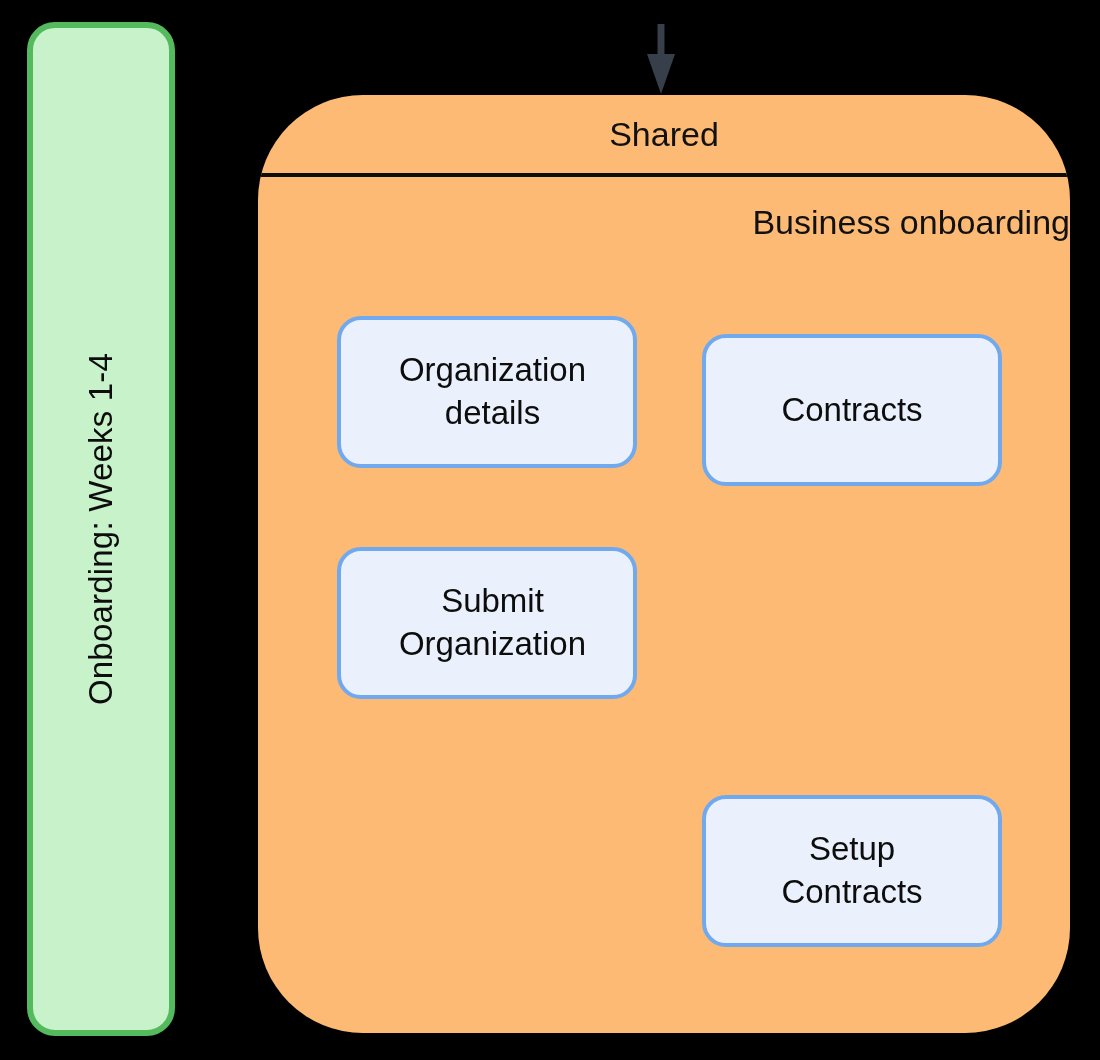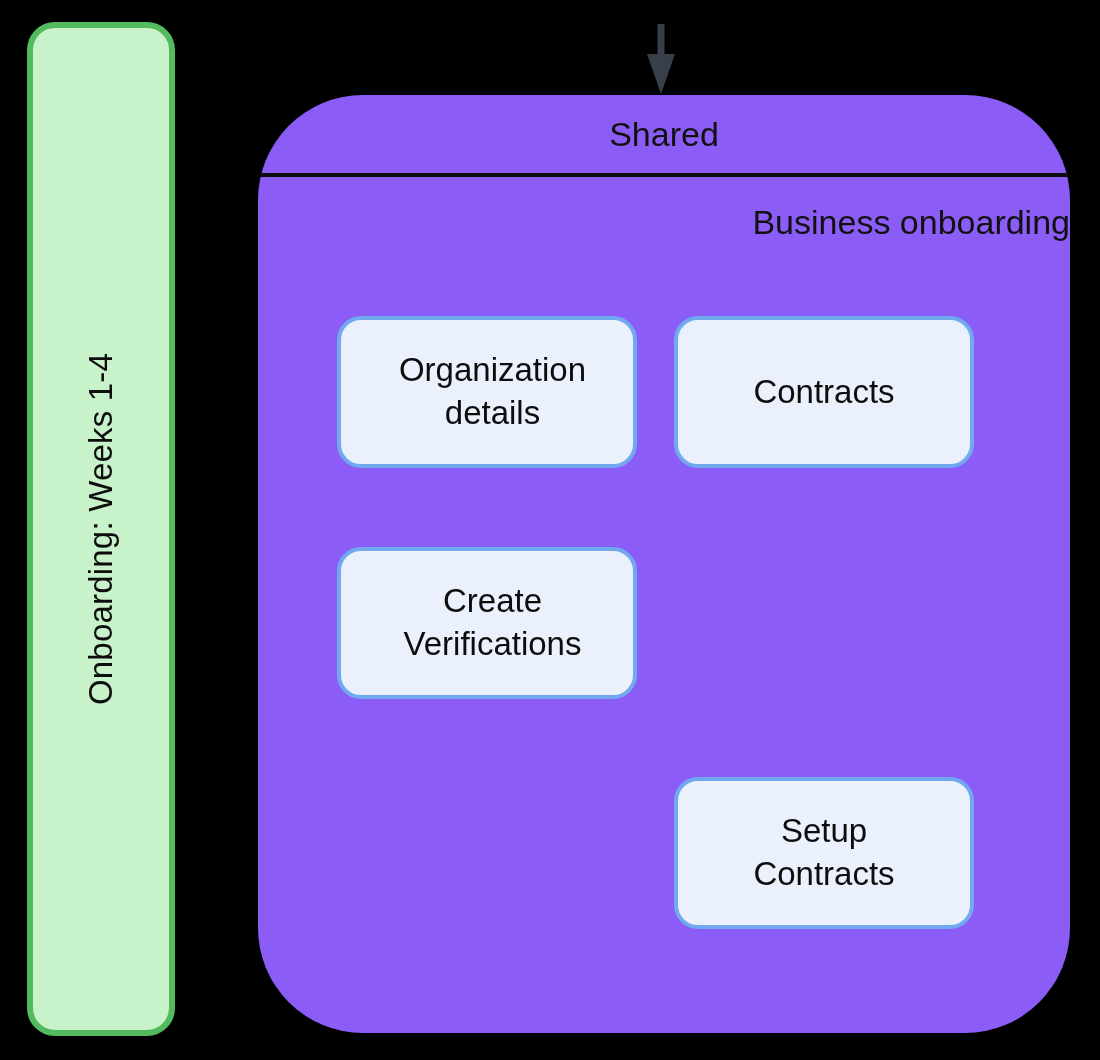--- a/index.html
+++ b/index.html
@@ -48,21 +48,21 @@
     height: 70px;
   }
 
   
   .shared-container {
     position: absolute;
     left: 258px;
     top: 95px;
     width: 812px;
     height: 938px;
-    background: #8b5cf6;
+    background: #fdba74;
     border-radius: 105px;
     overflow: hidden;
   }
   .shared-header {
     position: absolute;
     left: 0;
     top: 0;
     width: 100%;
     height: 78px;
     display: flex;
@@ -95,21 +95,21 @@
     display: flex;
     align-items: center;
     justify-content: center;
     text-align: center;
     font-size: 33px;
     line-height: 1.3;
     color: #0d0d0d;
     padding: 0 34px;
   }
   .task-box.col-1 { left: 79px; padding-left: 45px; }
-  .task-box.col-2 { left: 416px; }
+  .task-box.col-2 { left: 444px; margin-top: 18px; }
   .task-box.row-1 { top: 221px; }
   .task-box.row-2 { top: 452px; }
   .task-box.row-3 { top: 682px; }
 </style>
 </head>
 <body>
 
 <div class="canvas">
 
   <div class="timeline-bar">
@@ -130,21 +130,21 @@
 
     <div class="task-box col-1 row-1">
       <span>Organization details</span>
     </div>
 
     <div class="task-box col-2 row-1">
       <span>Contracts</span>
     </div>
 
     <div class="task-box col-1 row-2">
-      <span>Create Verifications</span>
+      <span>Submit Organization</span>
     </div>
 
 
 
     <div class="task-box col-2 row-3">
       <span>Setup Contracts</span>
     </div>
   </div>
 
 </div>

